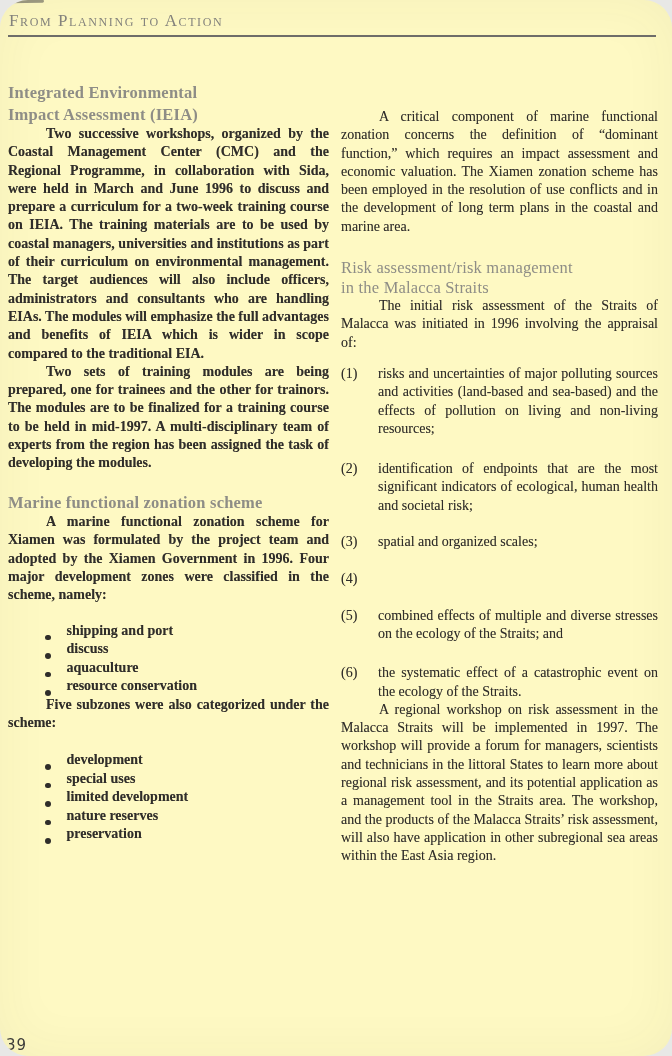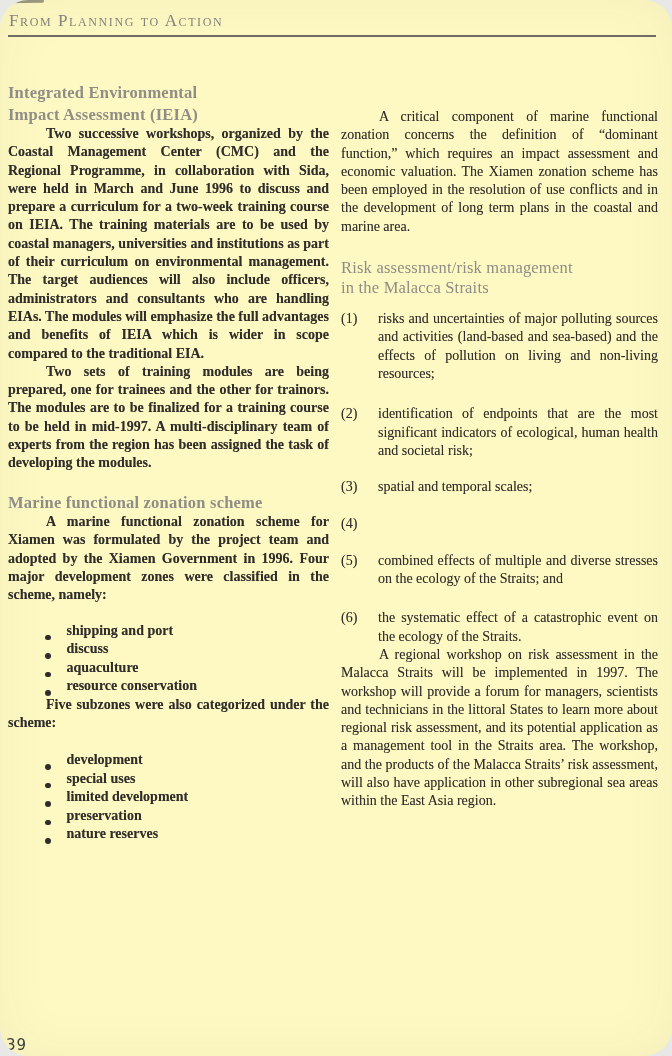--- a/index.html
+++ b/index.html
@@ -166,53 +166,54 @@
       <div class="bullet-row">
         <span class="dot"></span>
         <span class="bullet-label">special uses</span>
       </div>
       <div class="bullet-row">
         <span class="dot"></span>
         <span class="bullet-label">limited development</span>
       </div>
       <div class="bullet-row">
         <span class="dot"></span>
+        <span class="bullet-label">nature reserves</span>
+      </div>
+      <div class="bullet-row">
+        <span class="dot"></span>
         <span class="bullet-label">preservation</span>
-      </div>
-      <div class="bullet-row">
-        <span class="dot"></span>
-        <span class="bullet-label">nature reserves</span>
       </div>
     </div>
 
   </div>
 
   <div class="col col-right">
 
     <p class="body indent">A critical component of marine functional zonation concerns the definition of “dominant function,” which requires an impact assessment and economic valuation. The Xiamen zonation scheme has been employed in the resolution of use conflicts and in the development of long term plans in the coastal and marine area.</p>
 
     <div class="sec-heading tight mt22">
       <div>Risk assessment/risk management</div>
       <div>in the Malacca Straits</div>
     </div>
 
+    <p class="body indent mt19">The initial risk assessment of the Straits of Malacca was initiated in 1996 involving the appraisal of:</p>
 
     <div class="num-item mt13">
       <span class="item-num">(1)</span>
       <span class="item-body">risks and uncertainties of major polluting sources and activities (land-based and sea-based) and the effects of pollution on living and non-living resources;</span>
     </div>
 
     <div class="num-item mt22">
       <span class="item-num">(2)</span>
       <span class="item-body">identification of endpoints that are the most significant indicators of ecological, human health and societal risk;</span>
     </div>
 
     <div class="num-item mt18">
       <span class="item-num">(3)</span>
-      <span class="item-body">spatial and temporal scales;</span>
+      <span class="item-body">spatial and organized scales;</span>
     </div>
 
     <div class="num-item mt19">
       <span class="item-num">(4)</span>
     </div>
 
     <div class="num-item mt18">
       <span class="item-num">(5)</span>
       <span class="item-body">combined effects of multiple and diverse stresses on the ecology of the Straits; and</span>
     </div>

